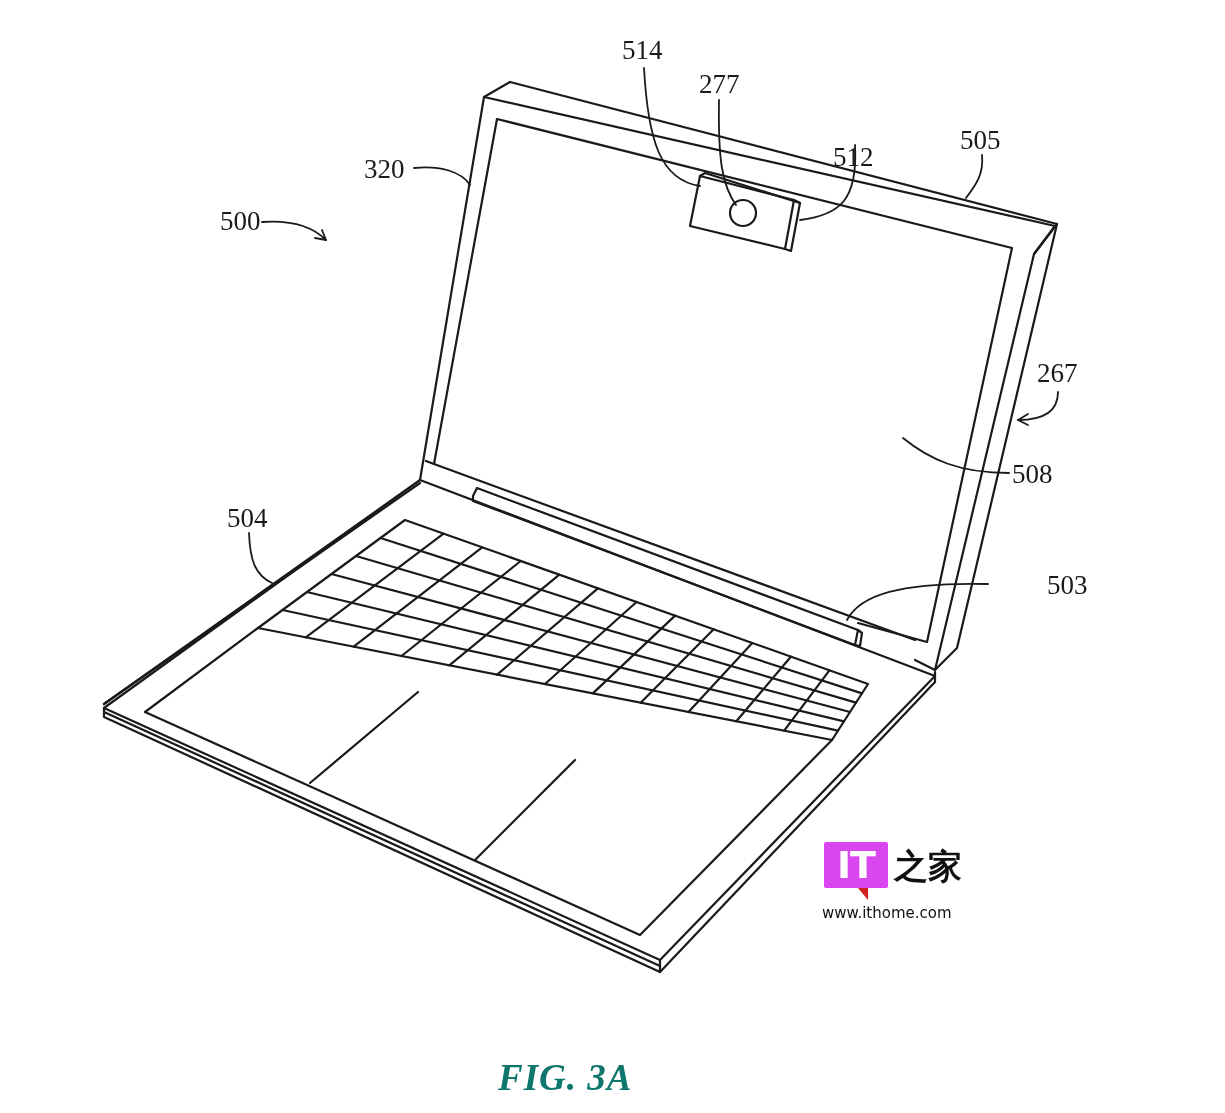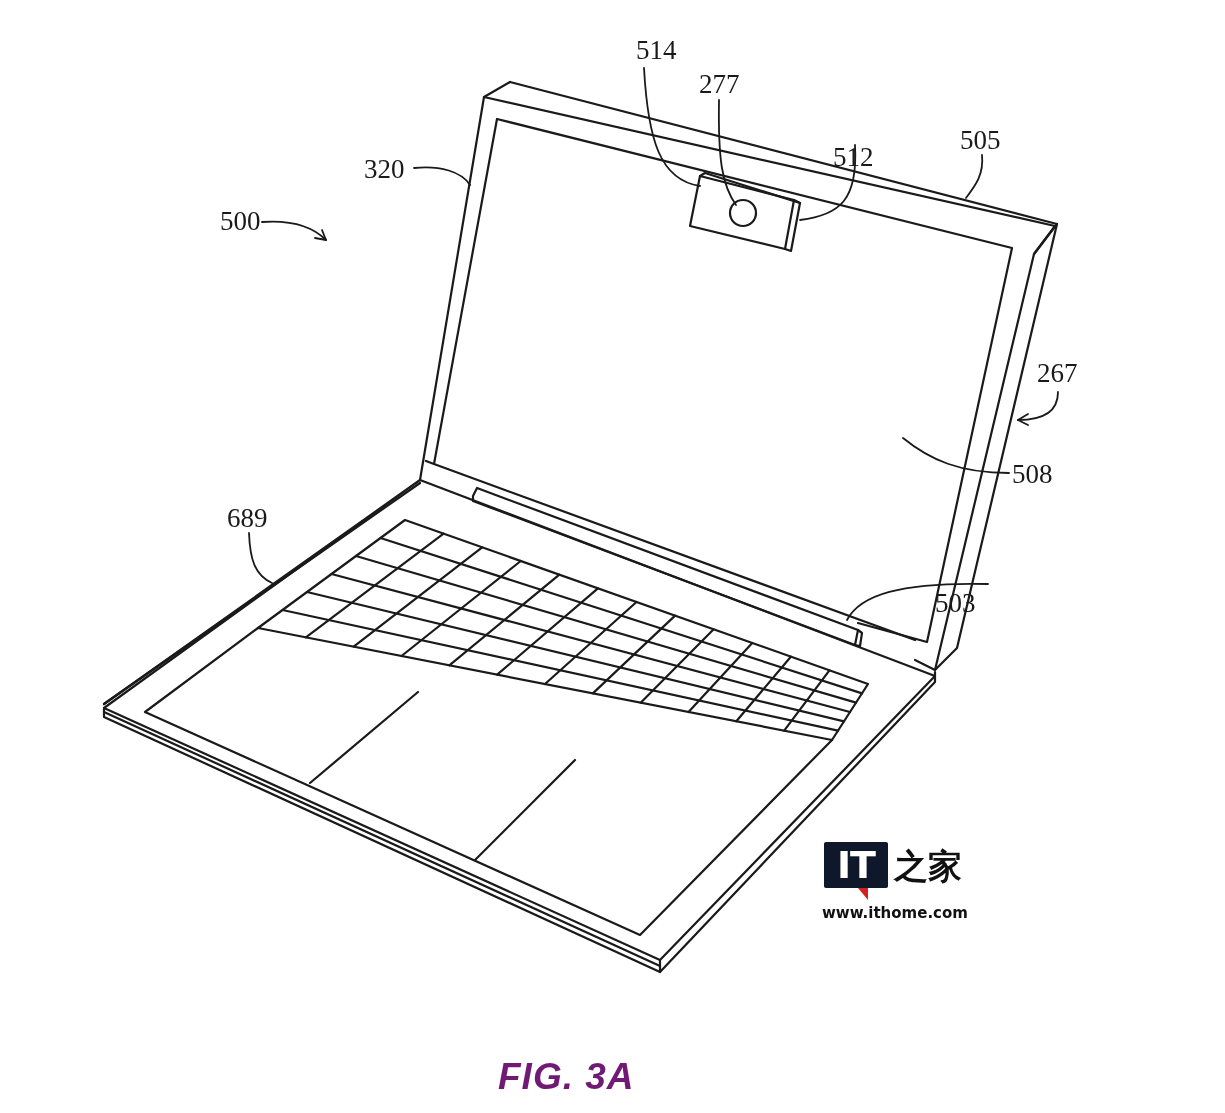--- a/index.html
+++ b/index.html
@@ -1,27 +1,27 @@
 <!DOCTYPE html>
 <html><head>
 <meta charset="utf-8">
 <style>
   html, body { margin: 0; padding: 0; background: #ffffff; }
   body { width: 1225px; height: 1113px; position: relative; overflow: hidden; }
   #figure { position: absolute; left: 0; top: 0; width: 1225px; height: 1113px; }
   svg .ln { fill: none; stroke: #1a1a1a; stroke-width: 2.2; stroke-linejoin: round; stroke-linecap: round; }
   svg .ld { fill: none; stroke: #1a1a1a; stroke-width: 1.8; stroke-linecap: round; }
   .ref-label { position: absolute; font-family: "Liberation Serif", "DejaVu Serif", serif; font-size: 27px; color: #1a1a1a; line-height: 1; }
-  .caption { position: absolute; left: 498px; top: 1056px; font-family: Liberation Sans, sans-serif; font-style: italic; font-weight: bold; font-size: 37px; color: #701a75; letter-spacing: 1px; }
+  .caption { position: absolute; left: 498px; top: 1056px; font-family: Liberation Serif, serif; font-style: italic; font-weight: bold; font-size: 37px; color: #0f766e; letter-spacing: 1px; }
   .wm { position: absolute; left: 822px; top: 842px; width: 140px; height: 84px; }
-  .wm-badge { position: absolute; left: 2px; top: 0; width: 64px; height: 46px; background: #0f172a; border-radius: 2px; }
+  .wm-badge { position: absolute; left: 2px; top: 0; width: 64px; height: 46px; background: #d946ef; border-radius: 2px; }
   .wm-badge-text { position: absolute; left: 0; top: 2px; width: 64px; text-align: center; color: #fff; font-family: "DejaVu Sans", sans-serif; font-weight: bold; font-size: 38px; line-height: 42px; letter-spacing: -1px; }
   .wm-tail { position: absolute; left: 36px; top: 46px; width: 0; height: 0; border-left: 10px solid transparent; border-right: 0 solid transparent; border-top: 12px solid #d3211f; }
   .wm-chars { position: absolute; left: 72px; top: 4px; font-family: "DejaVu Serif", serif; font-size: 34px; font-weight: bold; color: #111; line-height: 40px; }
-  .wm-url { position: absolute; left: 0; top: 62px; font-family: "DejaVu Sans", sans-serif; font-weight: bold; font-size: 15px; color: #111; white-space: nowrap; }
+  .wm-url { position: absolute; left: 0; top: 62px; font-family: "DejaVu Sans", sans-serif; font-weight: normal; font-size: 15px; color: #111; white-space: nowrap; }
 </style>
 </head>
 <body>
 
 <svg id="figure" viewBox="0 0 1225 1113" xmlns="http://www.w3.org/2000/svg">
 
   <g>
 
     <path class="ln" d="M484,97 L1055,226 L1034,254 L935,670 L915,660"></path>
 
@@ -96,30 +96,30 @@
     <path class="ld" d="M855,145 C858,200 840,215 800,220"></path>
     <path class="ld" d="M982,155 C984,175 975,186 966,198"></path>
     <path class="ld" d="M1058,392 C1058,410 1045,420 1018,420"></path>
     <path class="ld" d="M1018,420 L1028,414 M1018,420 L1028,425"></path>
     <path class="ld" d="M903,438 C930,460 960,473 1009,473"></path>
     <path class="ld" d="M249,533 C250,560 255,575 272,583"></path>
     <path class="ld" d="M847,620 C860,595 900,582 988,584"></path>
   </g>
 </svg>
 
-<div class="ref-label" style="left:622px;top:37px;margin-left:14px;">514</div>
+<div class="ref-label" style="left:622px;top:37px;">514</div>
 <div class="ref-label" style="left:699px;top:71px;">277</div>
 <div class="ref-label" style="left:833px;top:116px;margin-top:28px;">512</div>
 <div class="ref-label" style="left:960px;top:127px;">505</div>
 <div class="ref-label" style="left:364px;top:156px;">320</div>
 <div class="ref-label" style="left:220px;top:208px;">500</div>
 <div class="ref-label" style="left:1037px;top:360px;">267</div>
 <div class="ref-label" style="left:1012px;top:461px;">508</div>
-<div class="ref-label" style="left:227px;top:505px;">689</div>
-<div class="ref-label" style="left:935px;top:572px;margin-top:18px;">503</div>
+<div class="ref-label" style="left:227px;top:505px;">504</div>
+<div class="ref-label" style="left:1047px;top:572px;">503</div>
 
 <div class="wm">
   <div class="wm-badge">
     <div class="wm-badge-text">IT</div>
   </div>
   <div class="wm-tail"></div>
   <div class="wm-chars">之家</div>
   <div class="wm-url">www.ithome.com</div>
 </div>
 

